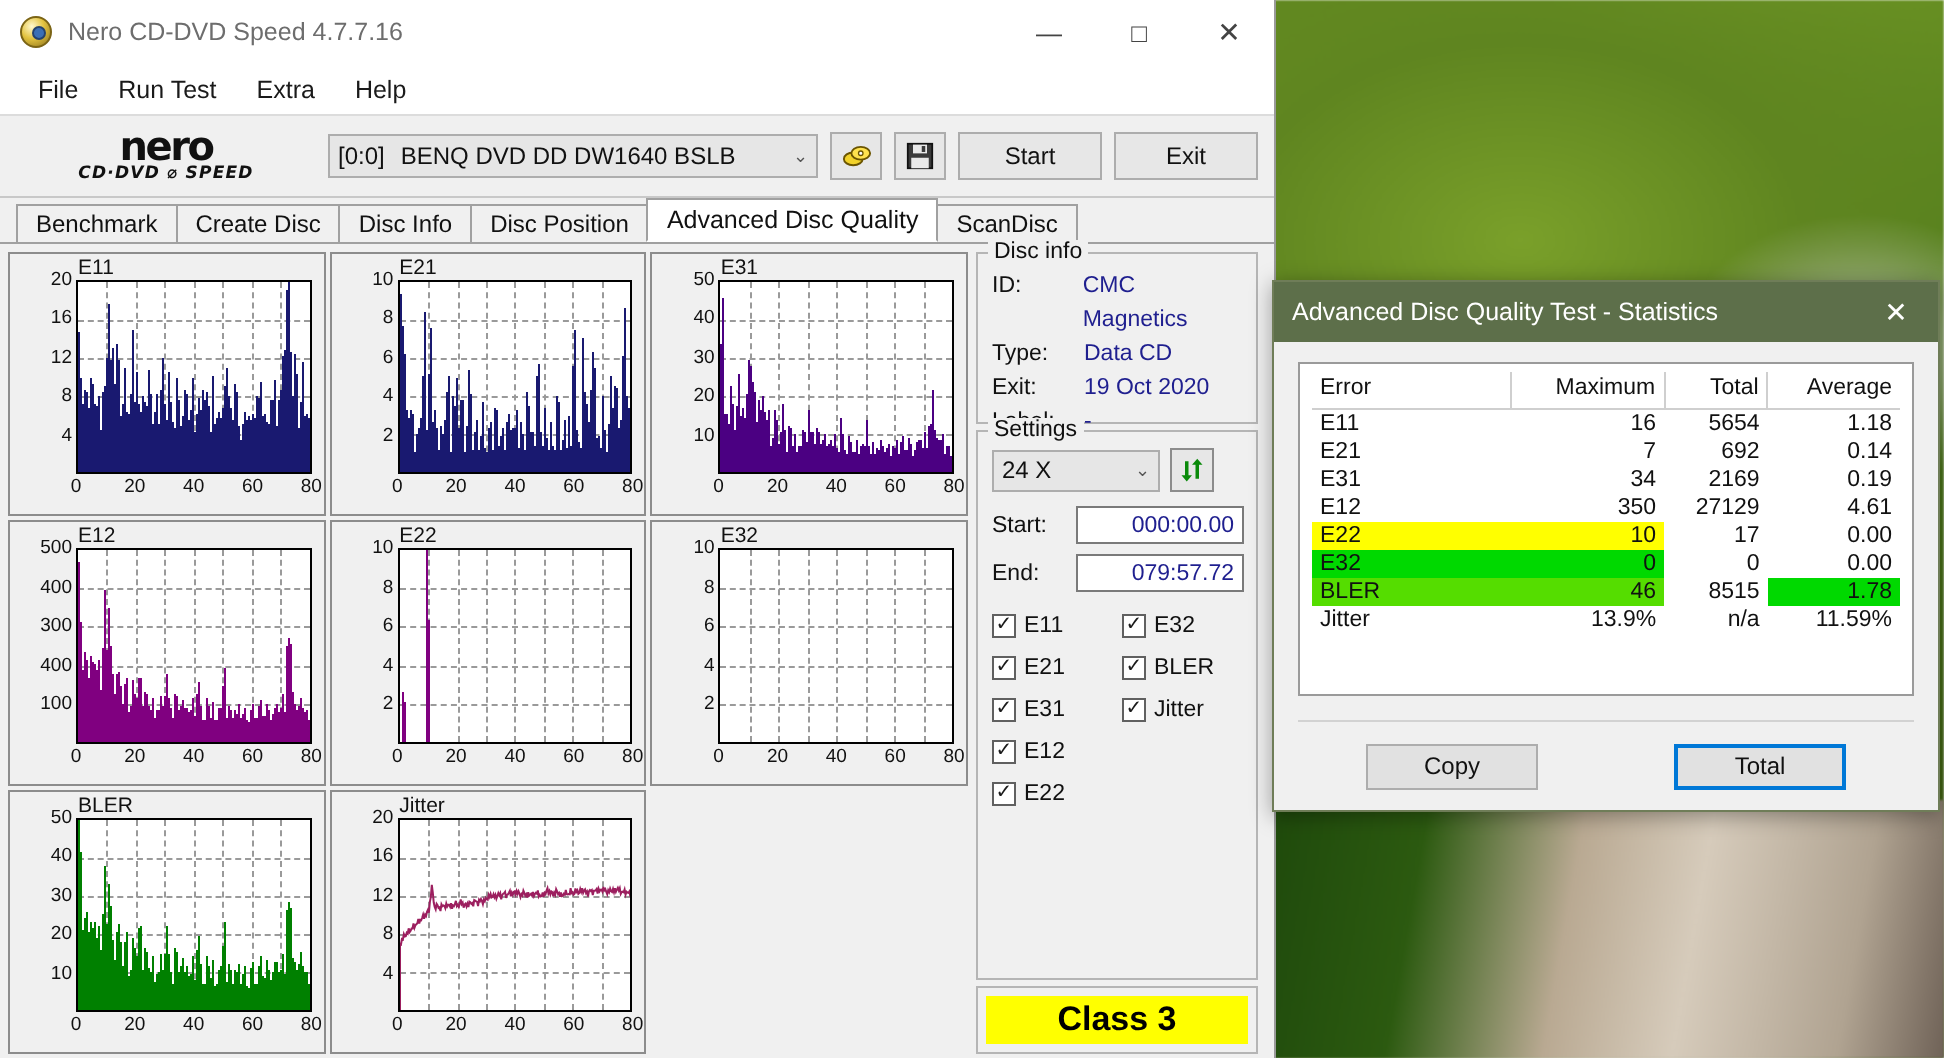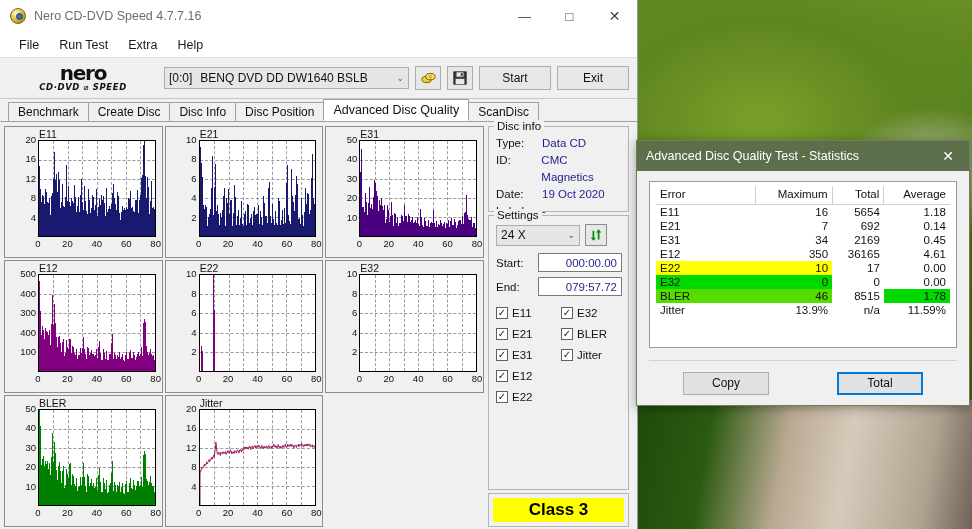--- a/index.html
+++ b/index.html
@@ -1658,29 +1658,29 @@
         </div>
         <div class="chartbox empty"></div>
       </div>
 
     <div class="rightcol">
 
       <div class="group" style="height:86px;">
         <div class="group-legend">Disc info</div>
         <div id="disc-info-rows">
             <div class="inforow">
+              <span class="k">ID:</span>
+              <span class="v">CMC Magnetics</span>
+            </div>
+            <div class="inforow">
               <span class="k">Type:</span>
               <span class="v">Data CD</span>
             </div>
             <div class="inforow">
-              <span class="k">ID:</span>
-              <span class="v">CMC Magnetics</span>
-            </div>
-            <div class="inforow">
-              <span class="k">Date:</span>
+              <span class="k">Exit:</span>
               <span class="v">19 Oct 2020</span>
             </div>
             <div class="inforow">
               <span class="k">Label:</span>
               <span class="v">-</span>
             </div>
           </div>
       </div>
 
       <div class="group" style="flex:1;">
@@ -1778,26 +1778,26 @@
             <tr>
               <td class="c-err">E21</td>
               <td class="c-num">7</td>
               <td class="c-num">692</td>
               <td class="c-num">0.14</td>
             </tr>
             <tr>
               <td class="c-err">E31</td>
               <td class="c-num">34</td>
               <td class="c-num">2169</td>
-              <td class="c-num">0.45</td>
+              <td class="c-num">0.19</td>
             </tr>
             <tr>
               <td class="c-err">E12</td>
               <td class="c-num">350</td>
-              <td class="c-num">36165</td>
+              <td class="c-num">27129</td>
               <td class="c-num">4.61</td>
             </tr>
             <tr>
               <td class="c-err" style="background: rgb(255, 255, 0);">E22</td>
               <td class="c-num" style="background: rgb(255, 255, 0);">10</td>
               <td class="c-num">17</td>
               <td class="c-num">0.00</td>
             </tr>
             <tr>
               <td class="c-err" style="background: rgb(0, 217, 0);">E32</td>

